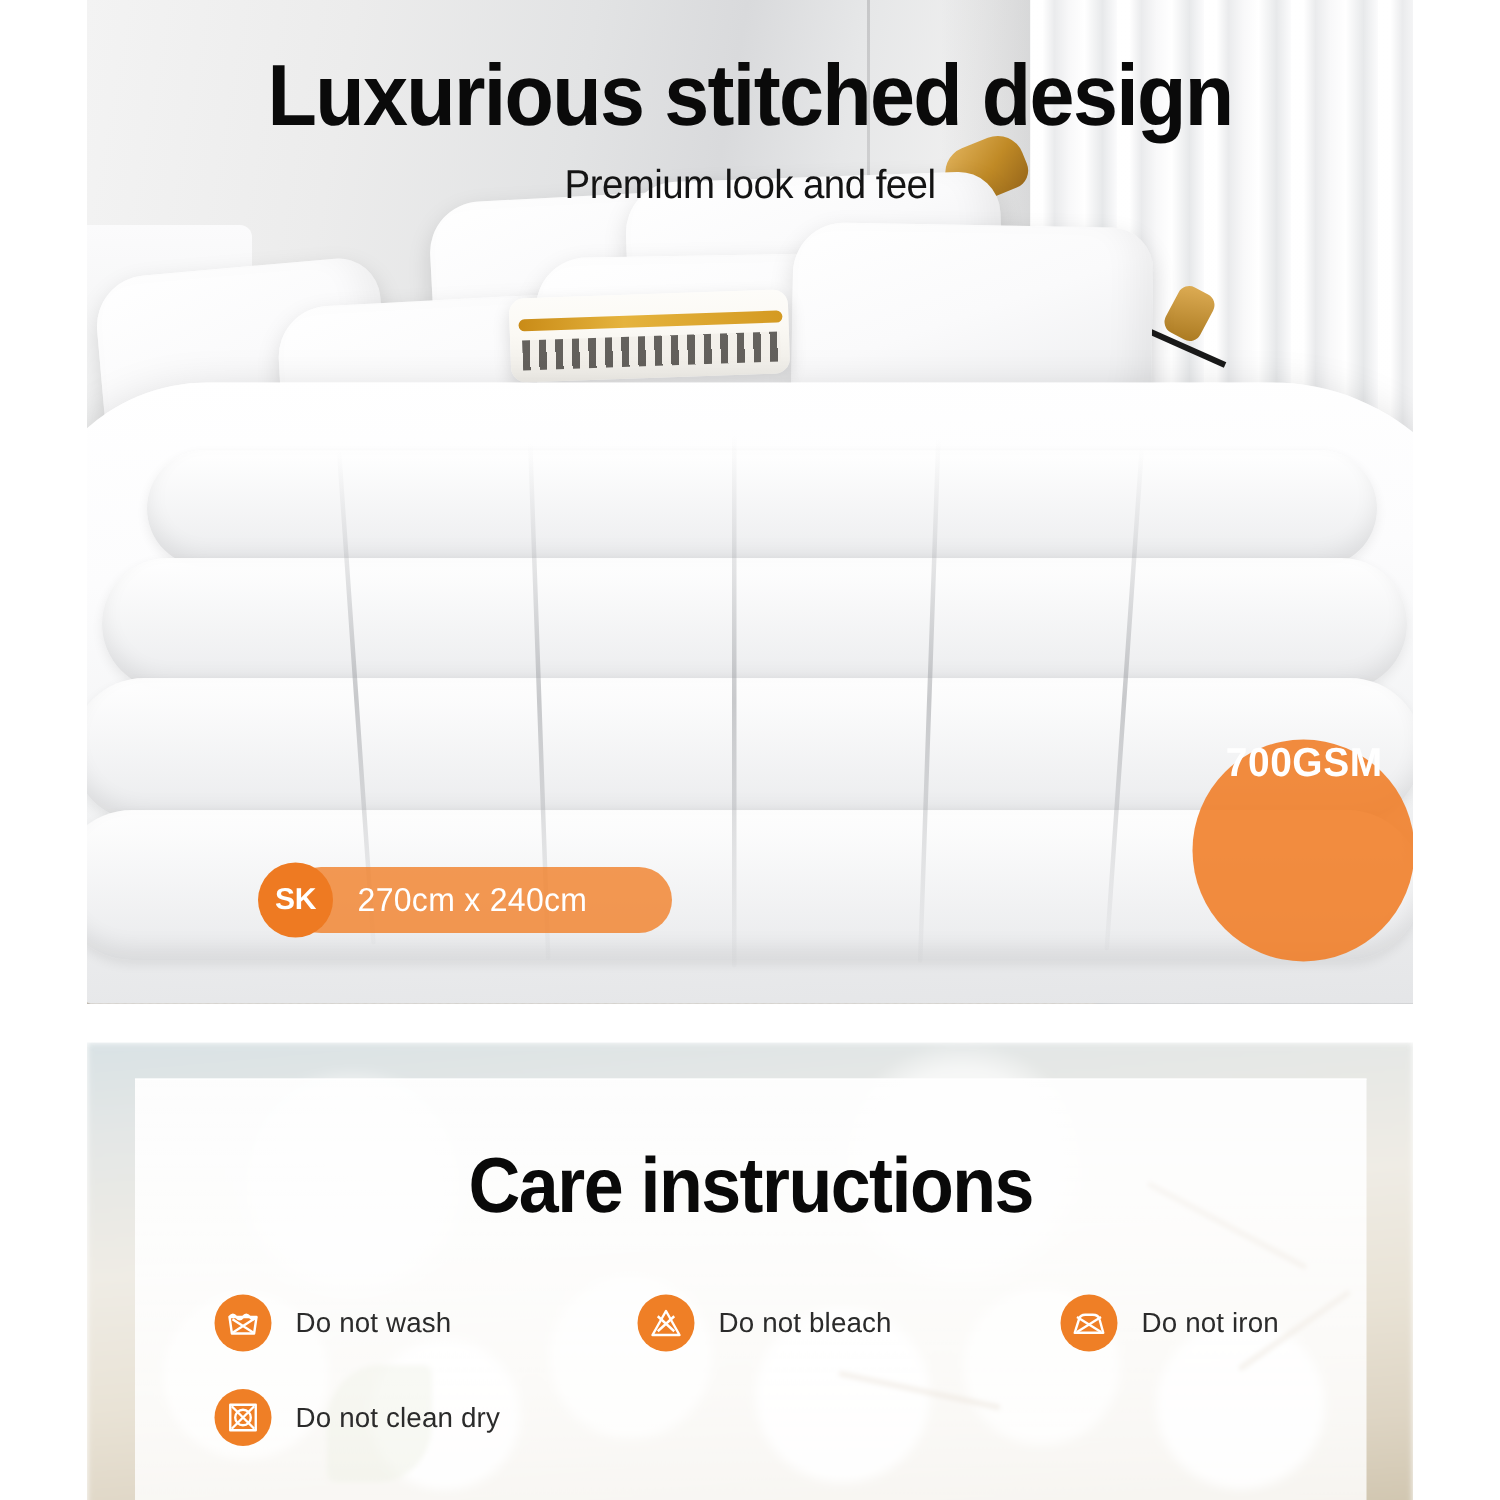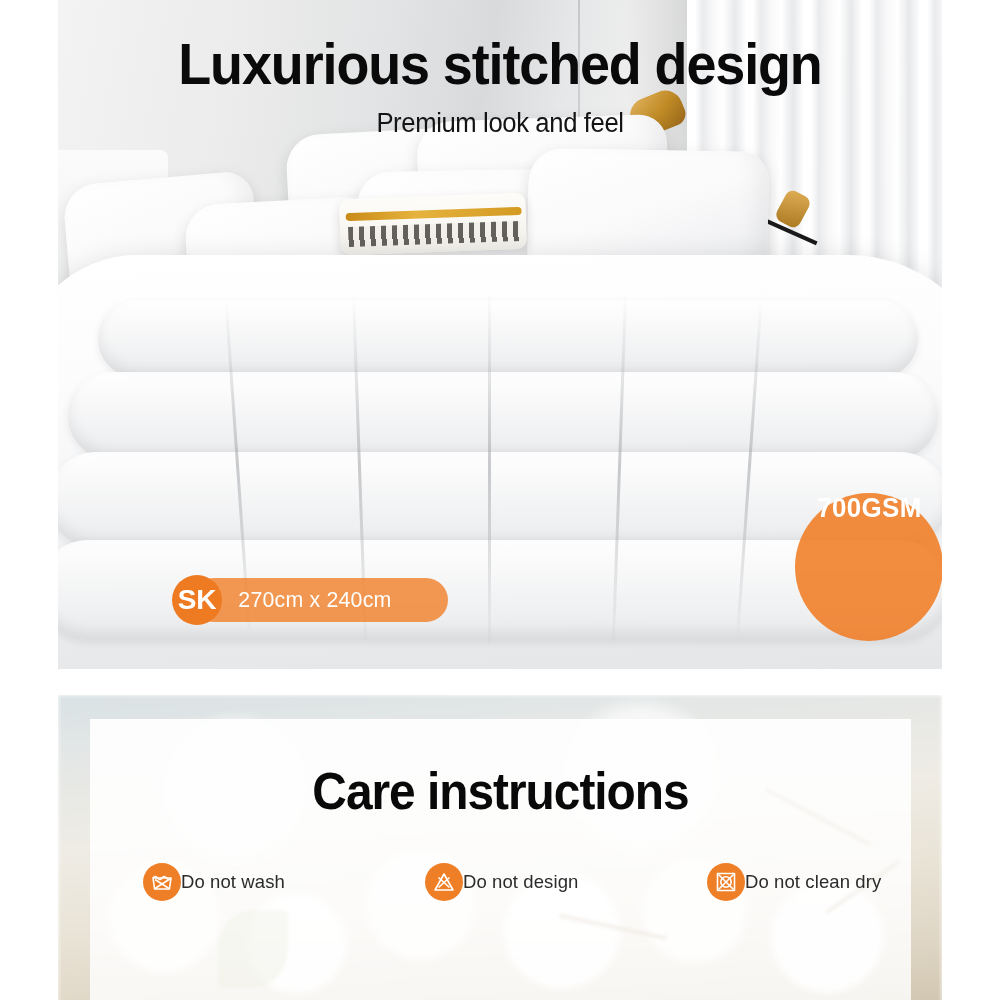--- a/index.html
+++ b/index.html
@@ -195,21 +195,21 @@
     background: rgba(241,127,40,.80);
     border-radius: 22px;
   }
   .size-circle {
     position: relative; z-index: 2;
     width: 50px; height: 50px; border-radius: 50%;
     background: #ee7a22;
     display: flex; align-items: center; justify-content: center;
   }
   .size-circle span {
-    color: #fff; font-size: 28px; font-weight: 700; letter-spacing: -.3px;
+    color: #fff; font-size: 20px; font-weight: 700; letter-spacing: -.3px;
   }
   .size-text {
     position: relative; z-index: 2;
     margin-left: 14px; color: #fff;
     font-size: 22px; font-weight: 400; letter-spacing: .2px;
     transform: scaleX(.97);
   }
 
   
   .care {
@@ -255,21 +255,21 @@
     transform: scaleX(.92); transform-origin: center;
     white-space: nowrap;
   }
   .care-grid {
     position: absolute; left: 53px; top: 130px; width: 760px;
     display: grid;
     grid-template-columns: 282px 282px 196px;
     grid-auto-rows: 63px;
     align-items: center;
   }
-  .care-item { display: flex; align-items: center; }
+  .care-item { display: flex; align-items: center; gap: 16px; }
   .care-icon {
     width: 38px; height: 38px; border-radius: 50%;
     background: #ef7f26;
     display: flex; align-items: center; justify-content: center;
     flex: 0 0 38px;
   }
   .care-icon svg { display: block; }
   .care-label {
     font-size: 18.5px; color: #2b2b2b; font-weight: 400;
     letter-spacing: .1px; white-space: nowrap;
@@ -364,23 +364,32 @@
           <div class="care-label">Do not wash</div>
         </div>
 
         <div class="care-item">
           <div class="care-icon">
             <svg width="24" height="24" viewBox="0 0 24 24" fill="none" stroke="#fff" stroke-width="1.6" stroke-linejoin="round">
               <path d="M12 4L21 20H3L12 4z"></path>
               <path d="M6.5 7.5l11 10M17.5 7.5l-11 10"></path>
             </svg>
           </div>
-          <div class="care-label">Do not design</div>
+          <div class="care-label">Do not bleach</div>
         </div>
 
+        <div class="care-item">
+          <div class="care-icon">
+            <svg width="24" height="24" viewBox="0 0 24 24" fill="none" stroke="#fff" stroke-width="1.6" stroke-linejoin="round">
+              <path d="M2.5 18.5h19L19 9.5c-.5-2-2-3-4.5-3h-5c-2.5 0-3.5 1-4 2.5l-3 9.5z"></path>
+              <path d="M4 8l16 10M20 8L4 18"></path>
+            </svg>
+          </div>
+          <div class="care-label">Do not iron</div>
+        </div>
 
         <div class="care-item">
           <div class="care-icon">
             <svg width="24" height="24" viewBox="0 0 24 24" fill="none" stroke="#fff" stroke-width="1.6" stroke-linejoin="round">
               <rect x="3.5" y="3.5" width="17" height="17"></rect>
               <circle cx="12" cy="12" r="5.2"></circle>
               <path d="M4.5 4.5l15 15M19.5 4.5l-15 15"></path>
             </svg>
           </div>
           <div class="care-label">Do not clean dry</div>

